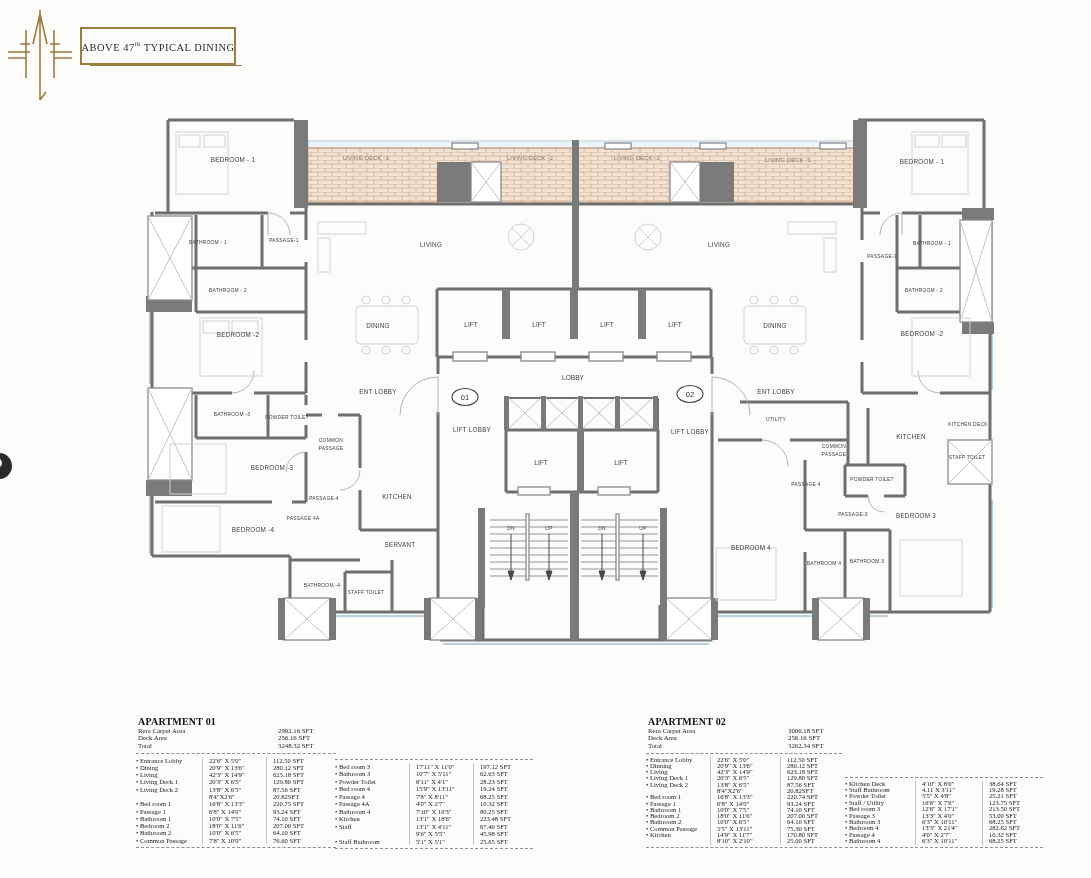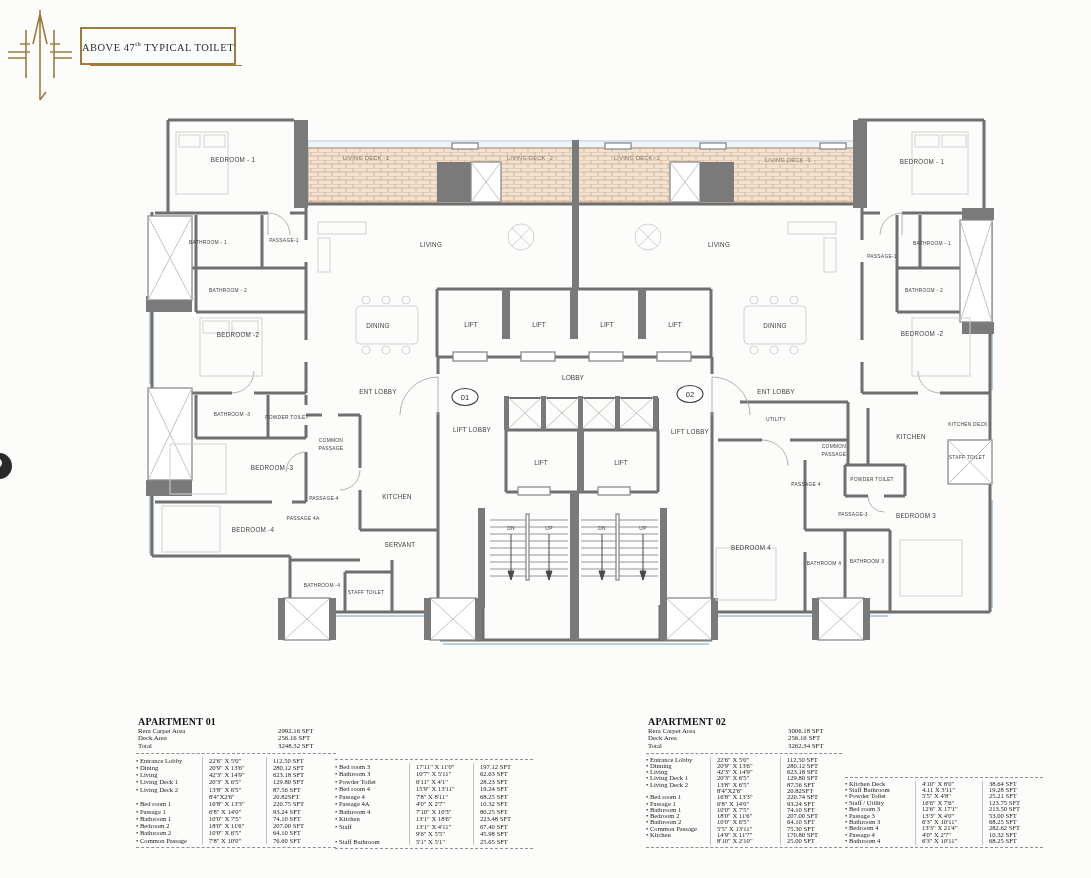--- a/index.html
+++ b/index.html
@@ -341,21 +341,21 @@
     <text class="rl rs" x="853" y="516">PASSAGE-3</text>
     <text class="rl" x="916" y="518">BEDROOM 3</text>
     <text class="rl" x="751" y="550">BEDROOM 4</text>
     <text class="rl rs" x="824" y="565">BATHROOM 4</text>
     <text class="rl rs" x="867" y="563">BATHROOM 3</text>
   </g>
 </svg>
 
 <div id="titlebox">
   <div class="shadow"></div>
-  <div id="title"><span>ABOVE 47</span><sup>th</sup><span> TYPICAL  TOILET</span></div>
+  <div id="title"><span>ABOVE 47</span><sup>th</sup><span> TYPICAL  DINING</span></div>
 </div>
 
 <div class="apt-title" style="left: 138px; top: 716px; position: absolute;">APARTMENT 01</div>
 <div class="summary" style="left: 138px; top: 727px; position: absolute;">
 
 <div class="srow">
       <span class="sl">Rera Carpet Area</span>
       <span class="sv">2992.16 SFT</span>
     </div>
     <div class="srow">

